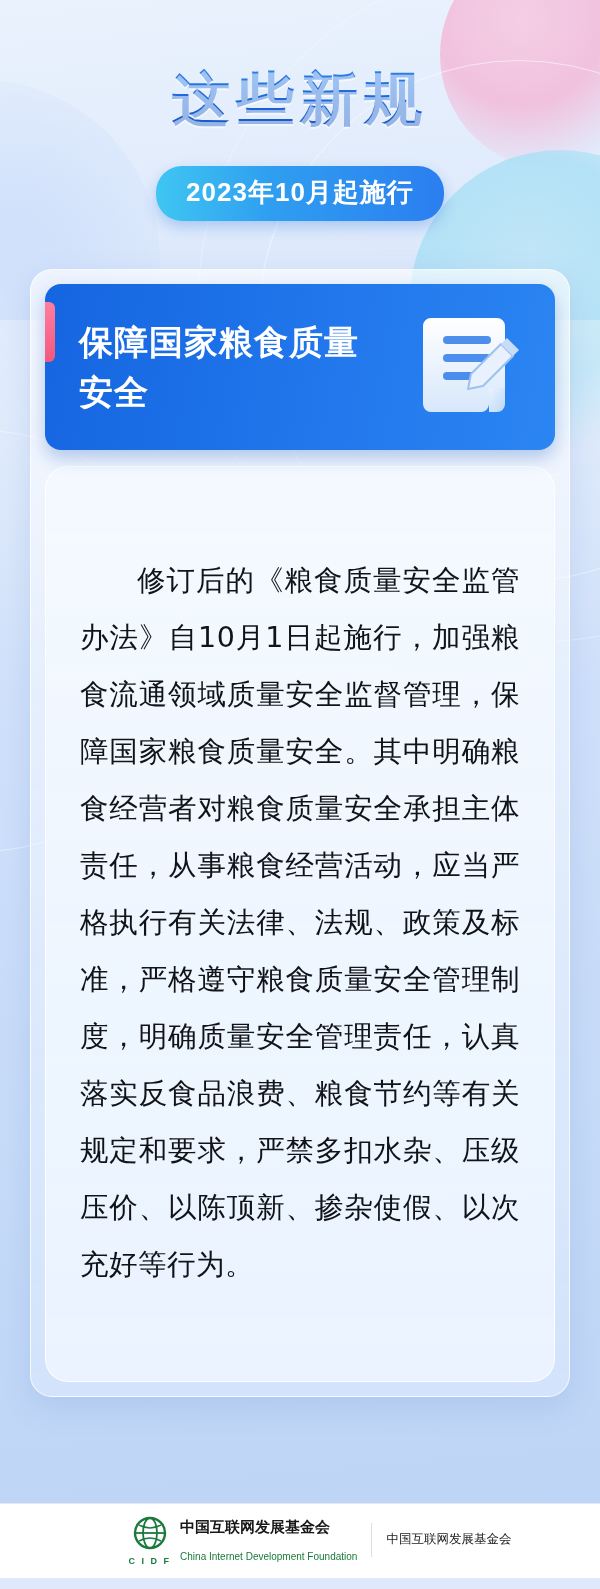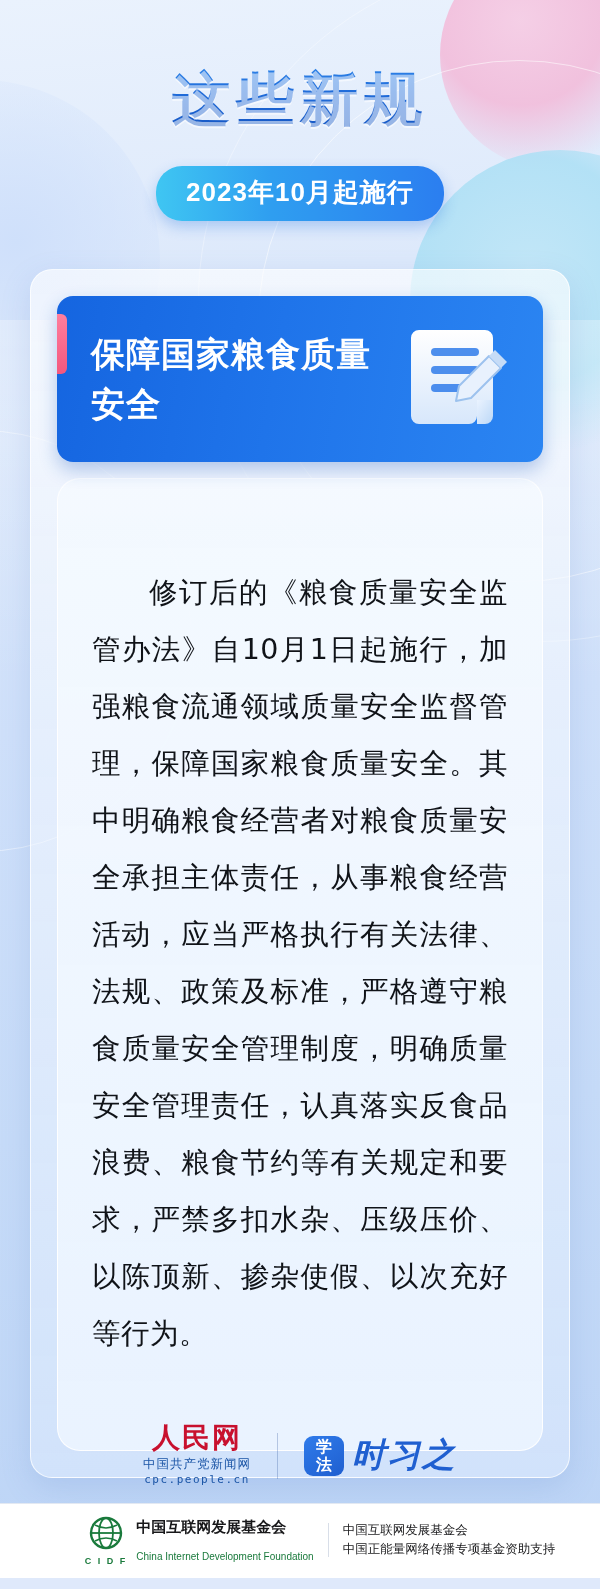--- a/index.html
+++ b/index.html
@@ -98,21 +98,21 @@
 
   
   .card-outer {
     position: relative;
     z-index: 3;
     margin: 48px 30px 0;
     border-radius: 22px;
     background: linear-gradient(180deg, rgba(255,255,255,0.62) 0%, rgba(226,238,255,0.52) 100%);
     border: 1px solid rgba(255,255,255,0.75);
     box-shadow: 0 10px 30px rgba(90,130,200,0.18);
-    padding: 26px;
+    padding: 14px;
   }
   .card-head {
     position: relative;
     border-radius: 16px;
     background: linear-gradient(100deg, #1565e0 0%, #1f74ea 45%, #2b85f2 100%);
     height: 166px;
     box-shadow: 0 8px 18px rgba(30,90,190,0.30);
     overflow: hidden;
   }
   .head-accent {
@@ -326,37 +326,20 @@
     </div>
 
     <div class="card-body">
       <p class="body-text">修订后的《粮食质量安全监管办法》自10月1日起施行，加强粮食流通领域质量安全监督管理，保障国家粮食质量安全。其中明确粮食经营者对粮食质量安全承担主体责任，从事粮食经营活动，应当严格执行有关法律、法规、政策及标准，严格遵守粮食质量安全管理制度，明确质量安全管理责任，认真落实反食品浪费、粮食节约等有关规定和要求，严禁多扣水杂、压级压价、以陈顶新、掺杂使假、以次充好等行为。</p>
     </div>
 
   </div>
 
   <div class="footer">
 
-    <div class="brands">
-      <div class="brand-people">
-        <div class="cn">人民网</div>
-        <div class="sub">中国共产党新闻网</div>
-        <div class="url">cpc.people.cn</div>
-      </div>
-
-      <div class="divider-v"></div>
-
-      <div class="brand-xuexi">
-        <div class="xuexi-badge">
-          <span>学</span>
-          <span>法</span>
-        </div>
-        <div class="xuexi-text">时习之</div>
-      </div>
-    </div>
 
     <div class="foot-bar">
       <div class="cidf">
         <div style="display:flex;flex-direction:column;align-items:center;margin-left:40px;">
           <div class="cidf-mark">
             <svg viewBox="0 0 40 40" width="40" height="40" aria-hidden="true">
               <circle cx="20" cy="19" r="15" fill="none" stroke="#1a7a3c" stroke-width="2.4"></circle>
               <ellipse cx="20" cy="19" rx="7" ry="15" fill="none" stroke="#1a7a3c" stroke-width="1.8"></ellipse>
               <line x1="5" y1="19" x2="35" y2="19" stroke="#1a7a3c" stroke-width="1.8"></line>
               <path d="M9 11 q11 6 22 0" fill="none" stroke="#1a7a3c" stroke-width="1.6"></path>
@@ -368,19 +351,18 @@
         <div class="cidf-names">
           <div class="cn">中国互联网发展基金会</div>
           <div class="en">China Internet Development Foundation</div>
         </div>
       </div>
 
       <div class="foot-div"></div>
 
       <div class="foot-note">
         <div>中国互联网发展基金会</div>
-        <div>中国正能量网络传播专项基金资助支持</div>
       </div>
     </div>
 
   </div>
 
 </div>
 
 </body></html>

